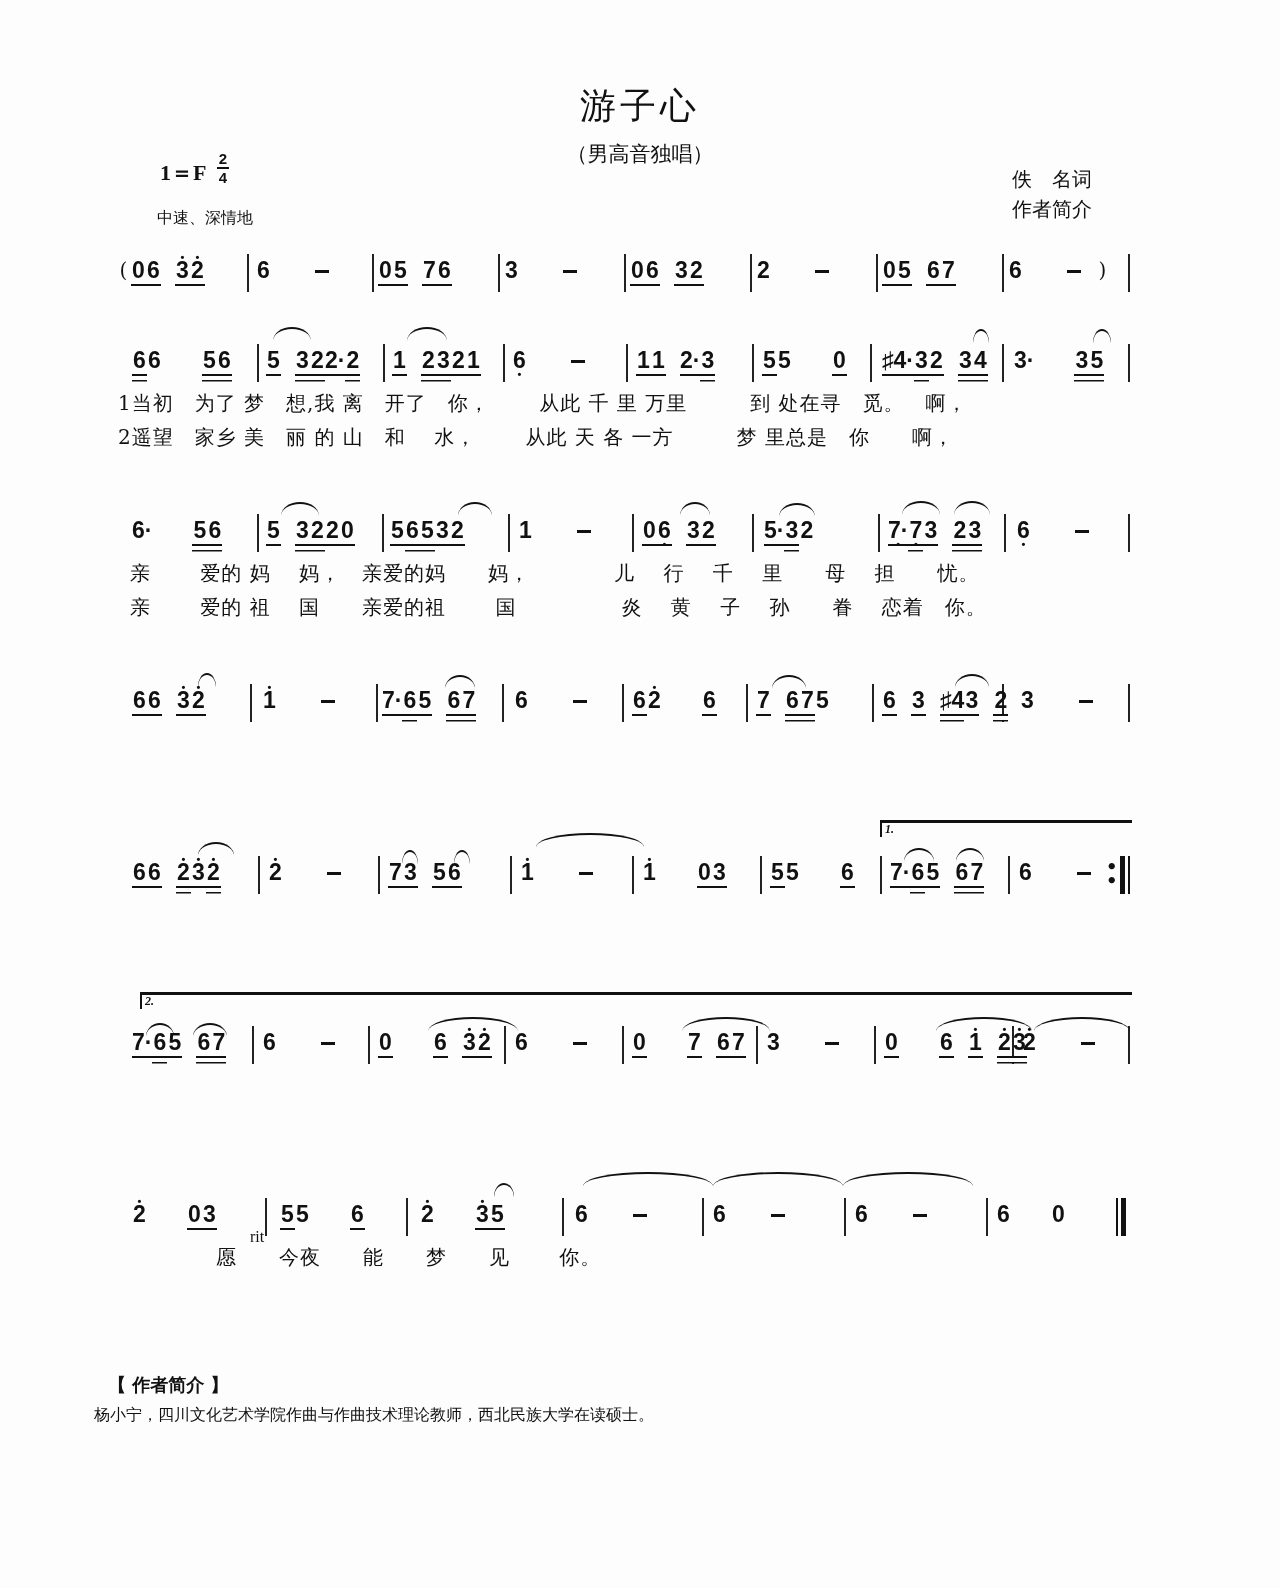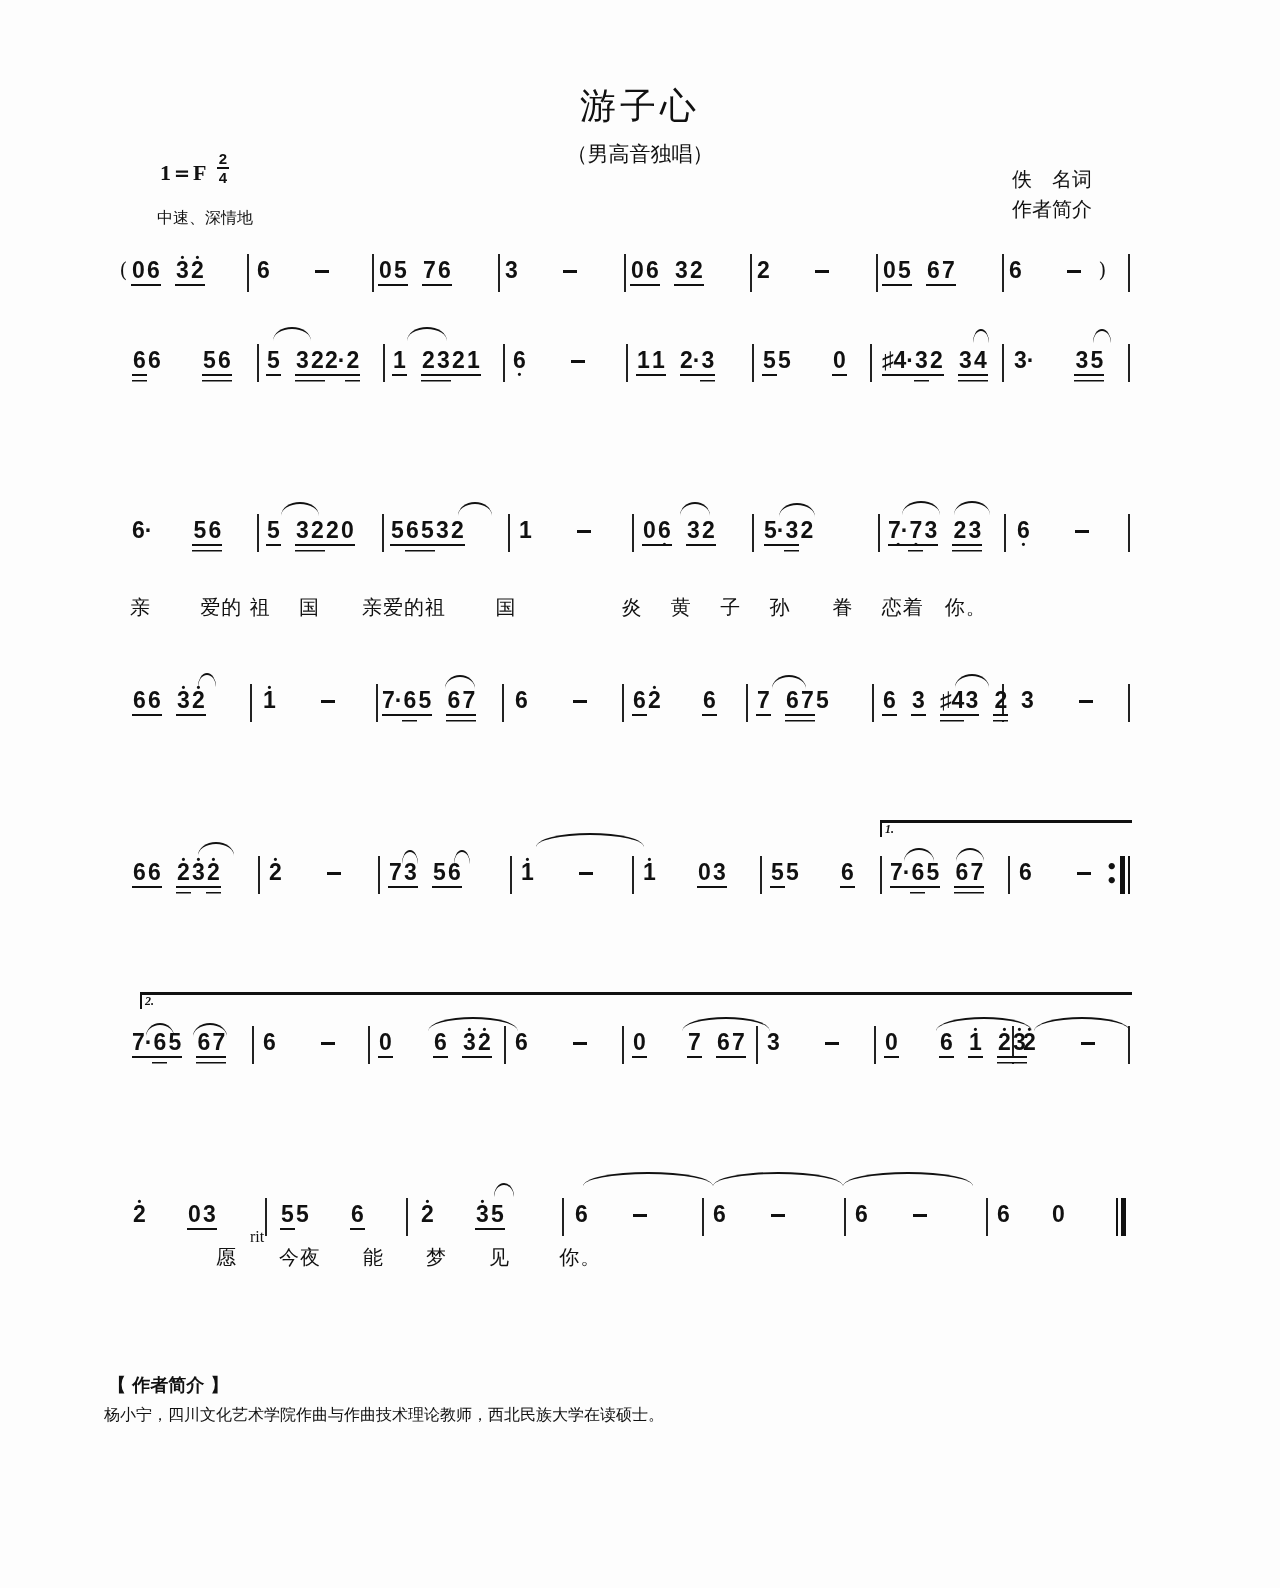--- a/index.html
+++ b/index.html
@@ -24,21 +24,21 @@
   .dot-hi::before { content:"•"; position:absolute; top:-13px; left:0; right:0; font-size:11px; text-align:center; }
   .dot-lo::after { content:"•"; position:absolute; bottom:-14px; left:0; right:0; font-size:11px; text-align:center; }
   .dash { display:inline-block; width:14px; height:2.5px; background:#111; margin:14px 0 0 44px; }
   .paren { font-family:"DejaVu Serif", serif; font-weight:normal; font-size:20px; }
   .slur { position:absolute; border-top:2px solid #111; border-radius:50% 50% 0 0 / 100% 100% 0 0; height:12px; }
   .lyric { position:absolute; font-family:"DejaVu Serif", serif; font-size:20px; white-space:pre; letter-spacing:1px; }
   .volta { position:absolute; border-top:3px solid #111; border-left:2px solid #111; height:14px; }
   .volta span { font-family:"Liberation Serif", serif; font-style:italic; font-weight:bold; font-size:12px; position:absolute; left:3px; top:-1px; }
   .rit { position:absolute; font-family:Liberation Serif, serif; font-size:16px; }
   .bio-head { left:108px; top:1373px; font-family:"DejaVu Sans", sans-serif; font-weight:bold; font-size:18px; }
-  .bio-text { left:104px; top:1405px; font-family:"DejaVu Sans", sans-serif; font-size:16px; }
+  .bio-text { left:94px; top:1405px; font-family:"DejaVu Sans", sans-serif; font-size:16px; }
   .final { position:absolute; top:6px; height:38px; }
   .final .thin { position:absolute; left:0; width:2px; height:38px; background:#111; }
   .final .thick { position:absolute; left:5px; width:5px; height:38px; background:#111; }
   .repeat-dots { position:absolute; font-size:18px; line-height:14px; font-weight:bold; }
 </style>
 </head>
 <body>
 
 <div class="abs title">游子心</div>
 <div class="abs subtitle">（男高音独唱）</div>
@@ -186,20 +186,22 @@
           <span class="n u2">4</span>
         </div>
       </div>
       <div class="measure" style="left: 898px;">
         <div class="notes" style="left: 6px;">
           <span class="n">3·</span>
           <span class="n u2" style="margin-left: 40px;">3</span>
           <span class="n u2">5</span>
         </div>
       </div>
+      <div class="lyric" style="left: 8px; top: 52px;">1当初　为了 梦　想,我 离　开了　你，　　 从此 千 里 万里　　　到 处在寻　觅。　啊，</div>
+      <div class="lyric" style="left: 8px; top: 86px;">2遥望　家乡 美　丽 的 山　和　 水，　　 从此 天 各 一方　　　梦 里总是　你　　啊，</div>
     </div>
     <div class="abs row" style="top: 508px;">
       <div class="barline" style="left: 147px;"></div>
       <div class="barline" style="left: 272px;"></div>
       <div class="barline" style="left: 398px;"></div>
       <div class="barline" style="left: 522px;"></div>
       <div class="barline" style="left: 642px;"></div>
       <div class="barline" style="left: 768px;"></div>
       <div class="barline" style="left: 894px;"></div>
       <div class="barline" style="left: 1018px;"></div>
@@ -257,20 +259,21 @@
           <span class="n u2 sp">2</span>
           <span class="n u2">3</span>
         </div>
       </div>
       <div class="measure" style="left: 900px;">
         <div class="notes" style="left: 6px;">
           <span class="n dot-lo">6</span>
           <span class="dash"></span>
         </div>
       </div>
+      <div class="lyric" style="left: 20px; top: 52px;">亲　　 爱的 妈　 妈，　亲爱的妈　　妈，　　　　儿　 行　 千　 里　　母　 担　　忧。</div>
       <div class="lyric" style="left: 20px; top: 86px;">亲　　 爱的 祖　 国　　亲爱的祖　　 国　　　　　炎　 黄　 子　 孙　　眷　 恋着　你。</div>
     </div>
     <div class="abs row" style="top: 678px;">
       <div class="barline" style="left: 140px;"></div>
       <div class="barline" style="left: 266px;"></div>
       <div class="barline" style="left: 392px;"></div>
       <div class="barline" style="left: 512px;"></div>
       <div class="barline" style="left: 636px;"></div>
       <div class="barline" style="left: 762px;"></div>
       <div class="barline" style="left: 892px;"></div>

